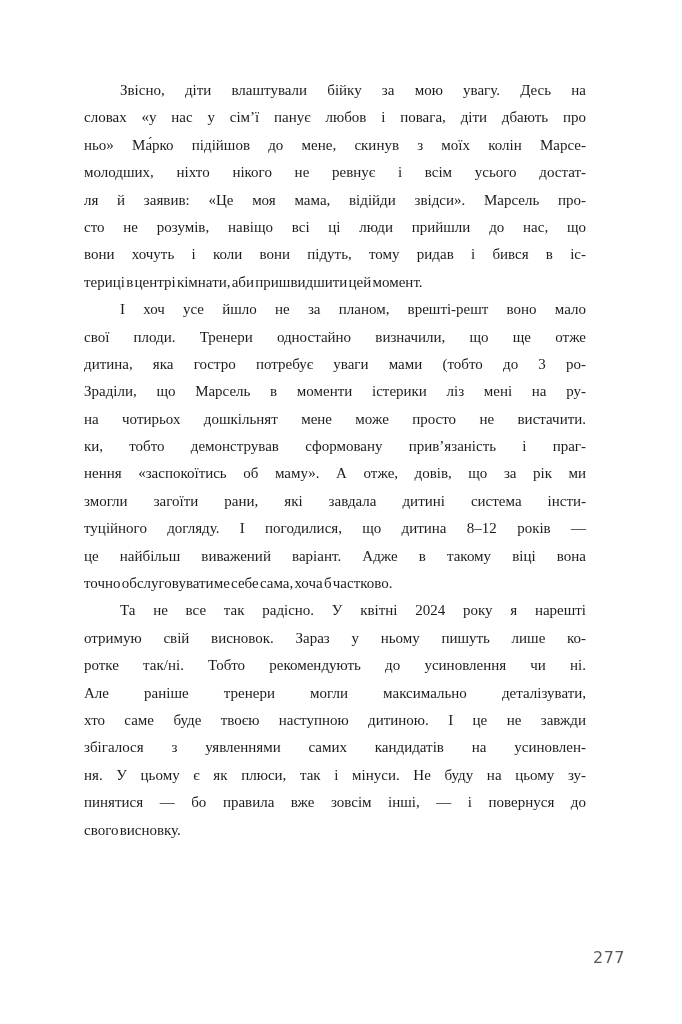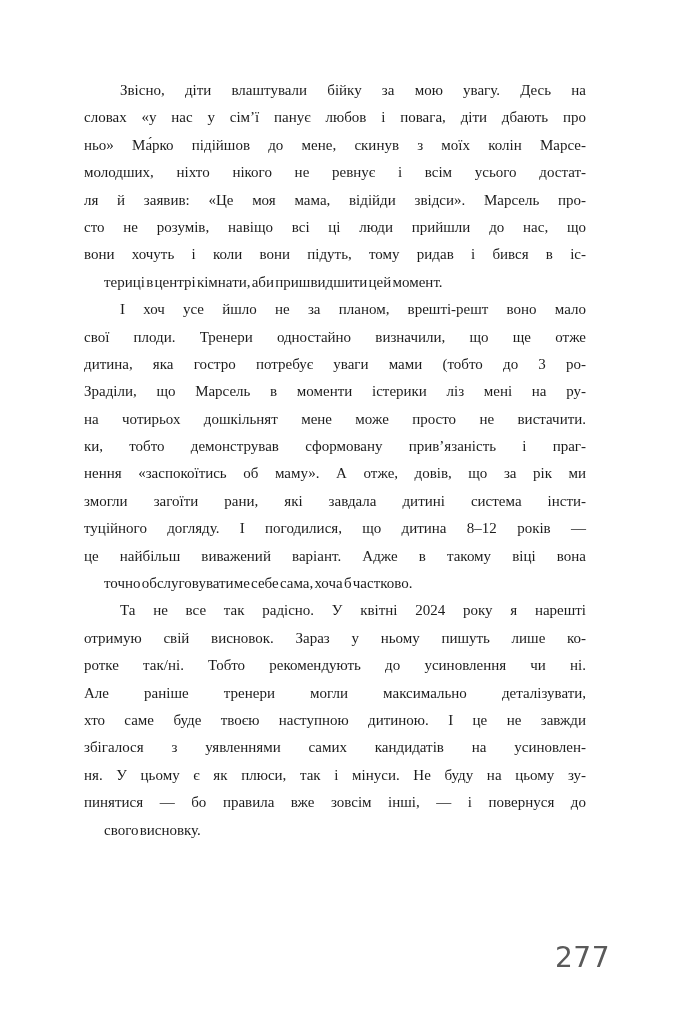--- a/index.html
+++ b/index.html
@@ -30,28 +30,27 @@
     text-align: justify;
     text-align-last: justify;
     white-space: normal;
   }
   .line.first {
     text-indent: 36px;
   }
   .line.last {
     text-align: left;
     text-align-last: left;
-    margin-left: 20px;
   }
   .page-number {
     position: absolute;
     top: 946px;
-    right: 72px;
+    right: 57px;
     font-family: "DejaVu Sans", "Liberation Sans", sans-serif;
-    font-size: 28px;
+    font-size: 16px;
     line-height: 24px;
     color: #5a5a5a;
     letter-spacing: 0.5px;
   }
 </style>
 </head>
 <body>
 
 <div class="page">
   <div class="text-body">

